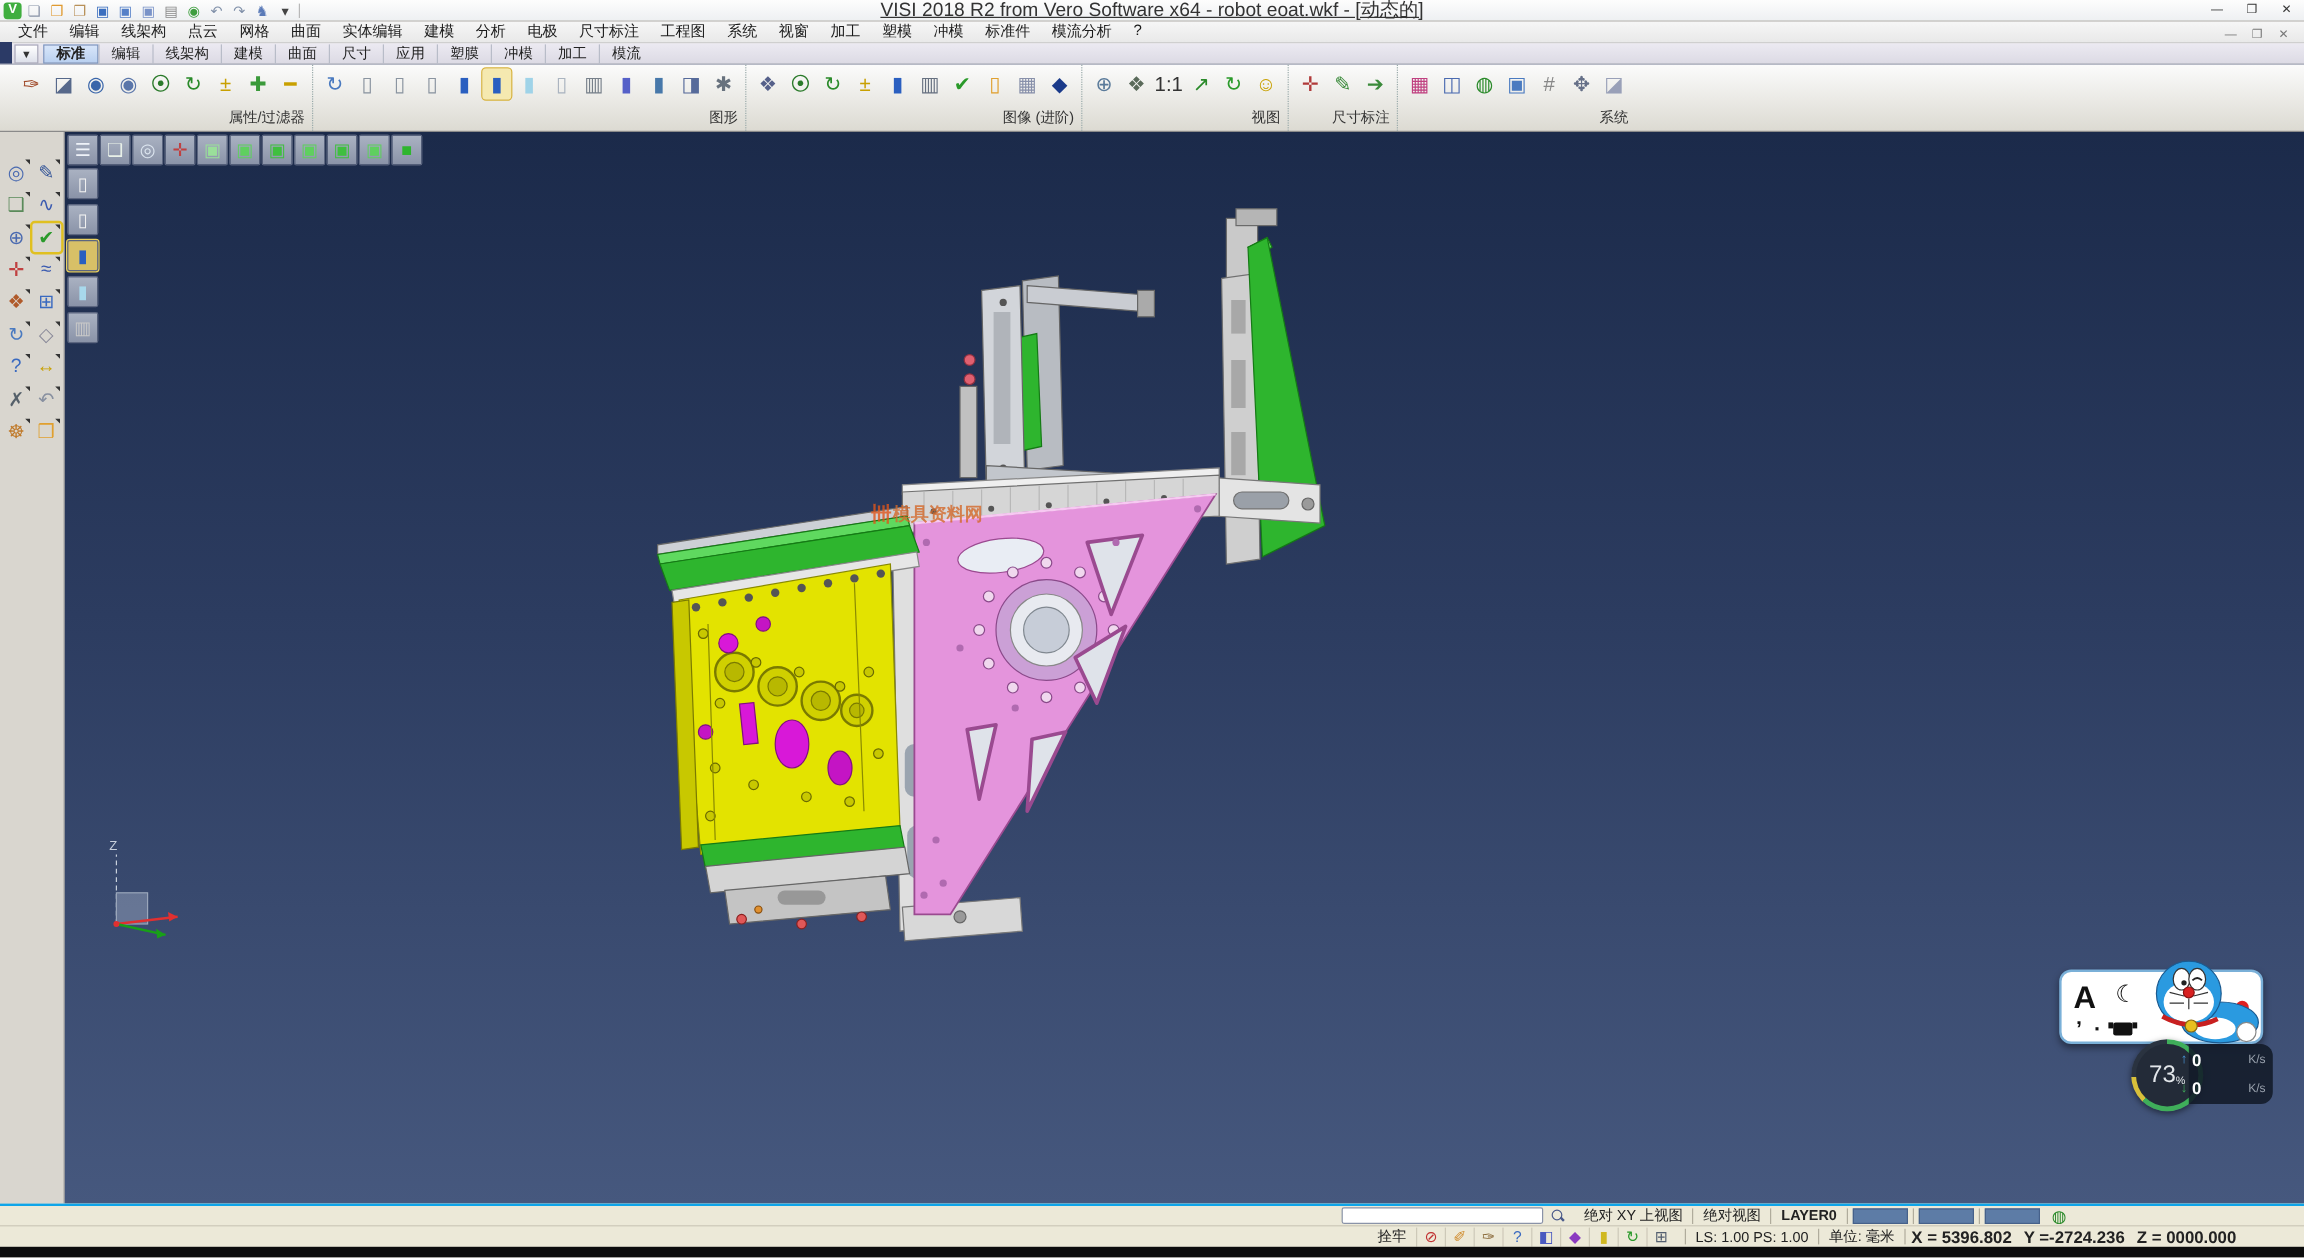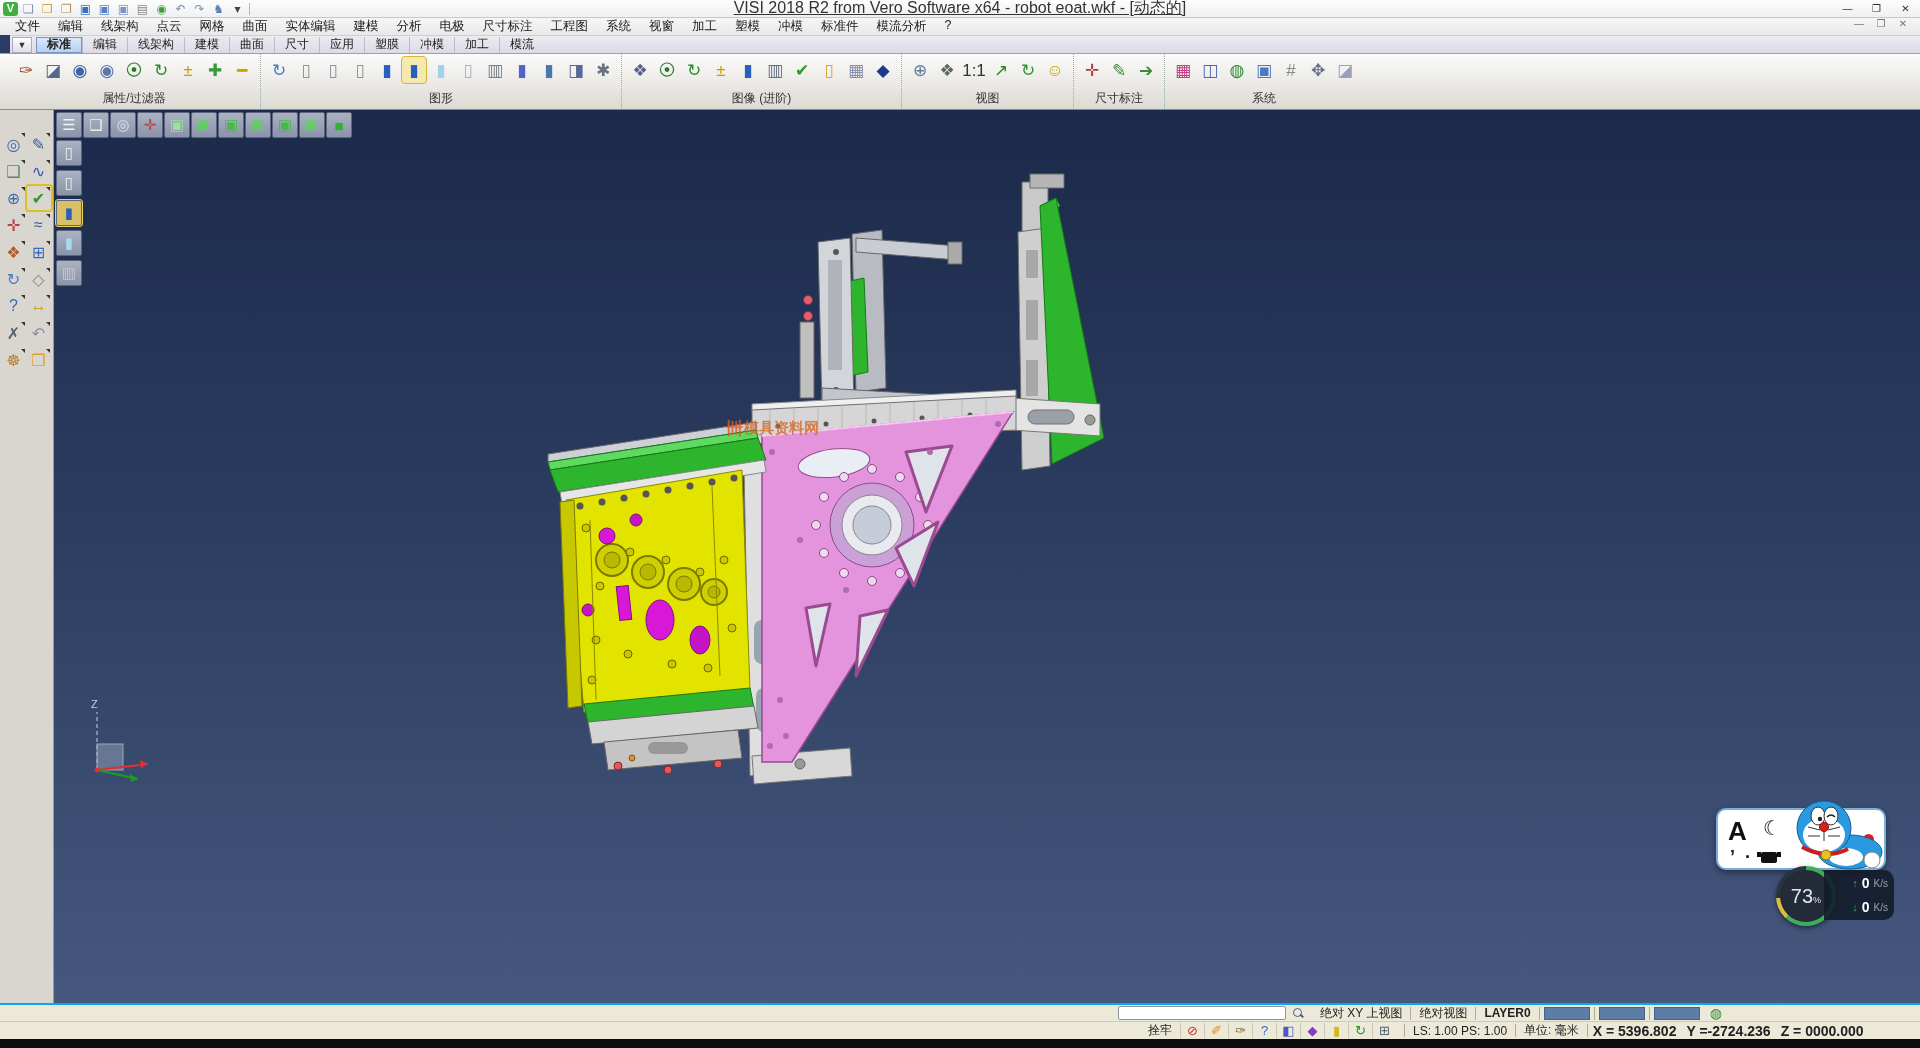--- a/index.html
+++ b/index.html
@@ -13,42 +13,42 @@
   .tb-icons { display:flex; align-items:center; gap:2px; padding-left:3px; }
   .tb-icon { width:17px; height:15px; display:flex; align-items:center; justify-content:center;
     font-size:12px; line-height:1; cursor:default; }
   .tb-icon.logo { background:#3fae3f; color:#fff; border-radius:3px; font-weight:bold; width:15px; height:14px; font-size:11px; }
   .tb-sep { width:1px; height:12px; background:#b8b8b8; margin:0 3px; }
   .tb-title { position:absolute; left:0; right:0; text-align:center; font-size:16px; color:#333; pointer-events:none;text-decoration:underline; }
   .winctl { margin-left:auto; display:flex; }
   .winctl span { width:29px; height:17px; display:flex; align-items:center; justify-content:center; font-size:10px; color:#333; }
 
   
-  .menubar { height:18px; background:linear-gradient(#f6f6f6,#e9e9e9); display:flex; align-items:flex-start;
+  .menubar { height:18px; background:linear-gradient(#f6f6f6,#e9e9e9); display:flex; align-items:flex-end;
     border-bottom:1px solid #cfcfcf; padding-left:6px; }
   .menu-item { padding:0 9px; font-size:12.5px; color:#1a1a1a; height:100%; display:flex; align-items:center; }
   .mdictl { margin-left:auto; display:flex; padding-right:6px; }
   .mdictl span { width:22px; text-align:center; color:#777; font-size:10px; }
 
   
   .tabrow { height:18px; background:linear-gradient(#eceaf2,#dcdae4); display:flex; align-items:flex-end; border-bottom:1px solid #9aa0b4; }
   .tab-corner { width:10px; height:18px; background:#2b3a66; }
   .tab-caret { width:20px; height:16px; display:flex; align-items:center; justify-content:center; font-size:9px; color:#333;
     background:linear-gradient(#ffffff,#dde0ea); border:1px solid #aab; margin:0 4px 0 2px; }
   .tab { padding:1px 10px 2px; font-size:12px; color:#222; border-left:1px solid #b8bcc8; height:16px; display:flex; align-items:center; }
   .tab.active { background:linear-gradient(#d8e6fa,#b9d0f0); border:1px solid #7a95c0; font-weight:bold; }
 
   
   .ribbon { height:56px; background:linear-gradient(#fbfbfb,#dcdad2); border-bottom:1px solid #8a8a8a; display:flex; padding-left:8px; }
   .rgroup { display:flex; flex-direction:column; justify-content:space-between; padding:3px 6px 1px; position:relative; }
   .rgroup + .rgroup { border-left:1px dotted #9aa; }
   .ricons { display:flex; gap:3px; align-items:center; }
   .ricon { width:24px; height:26px; display:flex; align-items:center; justify-content:center; font-size:17px; line-height:1; border-radius:3px; }
   .ricon.hl { background:#f5e9b0; outline:1px solid #d8b23a; }
-  .rlabel { text-align:center; font-size:12px; color:#333; padding-bottom:1px; }
+  .rlabel { text-align:right; font-size:12px; color:#333; padding-bottom:1px; }
 
   
   .main { position:absolute; top:110px; left:0; right:0; bottom:45px; display:flex; }
 
   
   .leftbar { width:54px; background:#d9d6cf; border-right:1px solid #9a9a9a; padding-top:22px; }
   .lgrid { display:grid; grid-template-columns:25px 25px; justify-content:center; row-gap:3px; }
   .licon { width:24px; height:24px; display:flex; align-items:center; justify-content:center; font-size:16px; position:relative; }
   .licon::after { content:""; position:absolute; top:1px; right:1px; border-left:4px solid transparent; border-top:4px solid #333; }
   .licon.hl { outline:2px solid #e0c020; border-radius:2px; }
@@ -87,21 +87,21 @@
   .gauge-in { position:absolute; inset:4px; border-radius:50%; background:#232b38; color:#e2e6ea;
     display:flex; align-items:center; justify-content:center; }
   .gauge-in b { font-size:20px; font-weight:normal; }
   .gauge-in i { font-style:normal; font-size:9px; margin-top:8px; }
   .speed { position:absolute; left:108px; top:72px; width:70px; height:50px; background:rgba(18,26,40,.88);
     border-radius:0 10px 10px 0; color:#fff; padding:5px 6px; display:flex; flex-direction:column; justify-content:space-between; }
   .speed .row { display:flex; align-items:center; justify-content:flex-end; gap:4px; }
   .speed .arrow-up { color:#4a9ae0; font-size:11px; }
   .speed .arrow-dn { color:#3fae5a; font-size:11px; }
   .speed b { font-size:14px; }
-  .speed i { font-style:normal; color:#98a0ac; font-size:10px; }
+  .speed i { font-style:normal; color:#98a0ac; font-size:10px;margin-left:35px; }
 
   
   .status1 { position:absolute; left:0; right:0; bottom:27px; height:18px; background:#ece9d8; border-top:2px solid #0ea5e9;
     display:flex; align-items:center; }
   .s1-spacer { width:1118px; }
   .searchbox { width:168px; height:14px; background:#fff; border:1px solid #8a93a8; border-radius:2px; font-size:11px; padding:0 3px; }
   .mag { width:12px; height:12px; position:relative; margin:0 8px 0 6px; }
   .mag::before { content:""; position:absolute; left:1px; top:1px; width:7px; height:7px; border:1.5px solid #4a5a8a; border-radius:50%; }
   .mag::after { content:""; position:absolute; left:8px; top:8px; width:4px; height:1.5px; background:#4a5a8a; transform:rotate(45deg); }
   .s-item { padding:0 8px; font-size:12px; color:#222; white-space:nowrap; }

